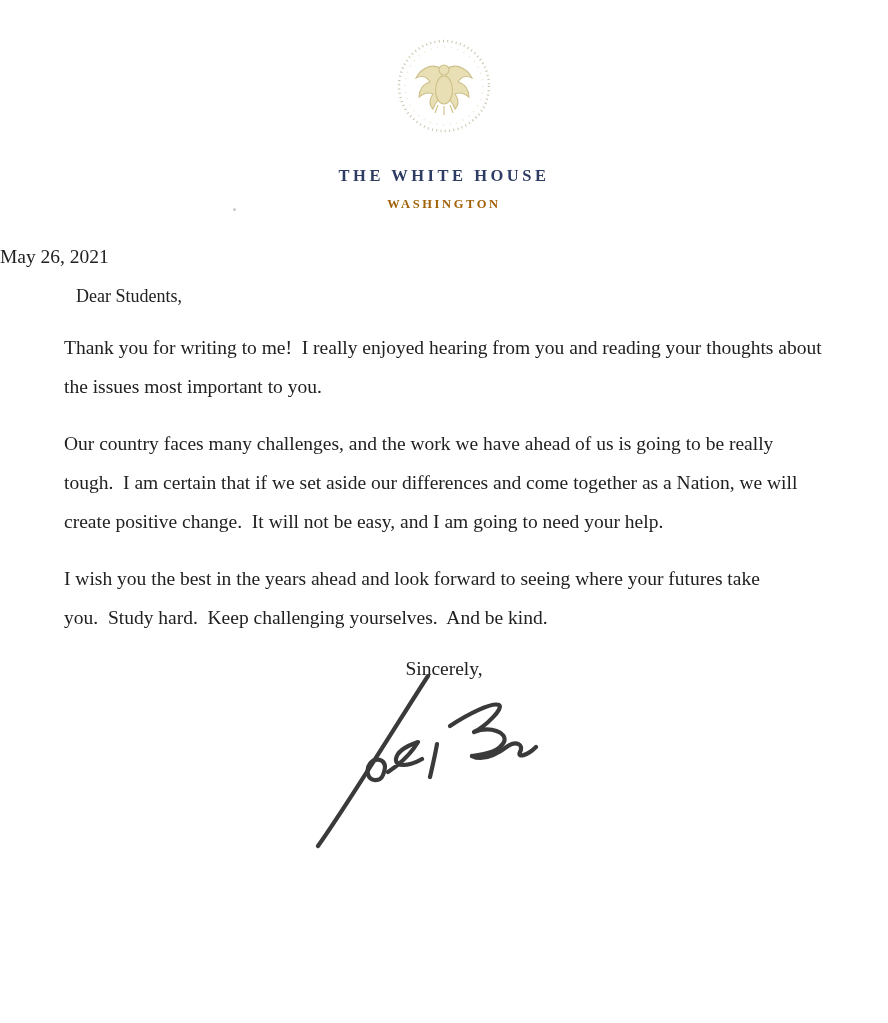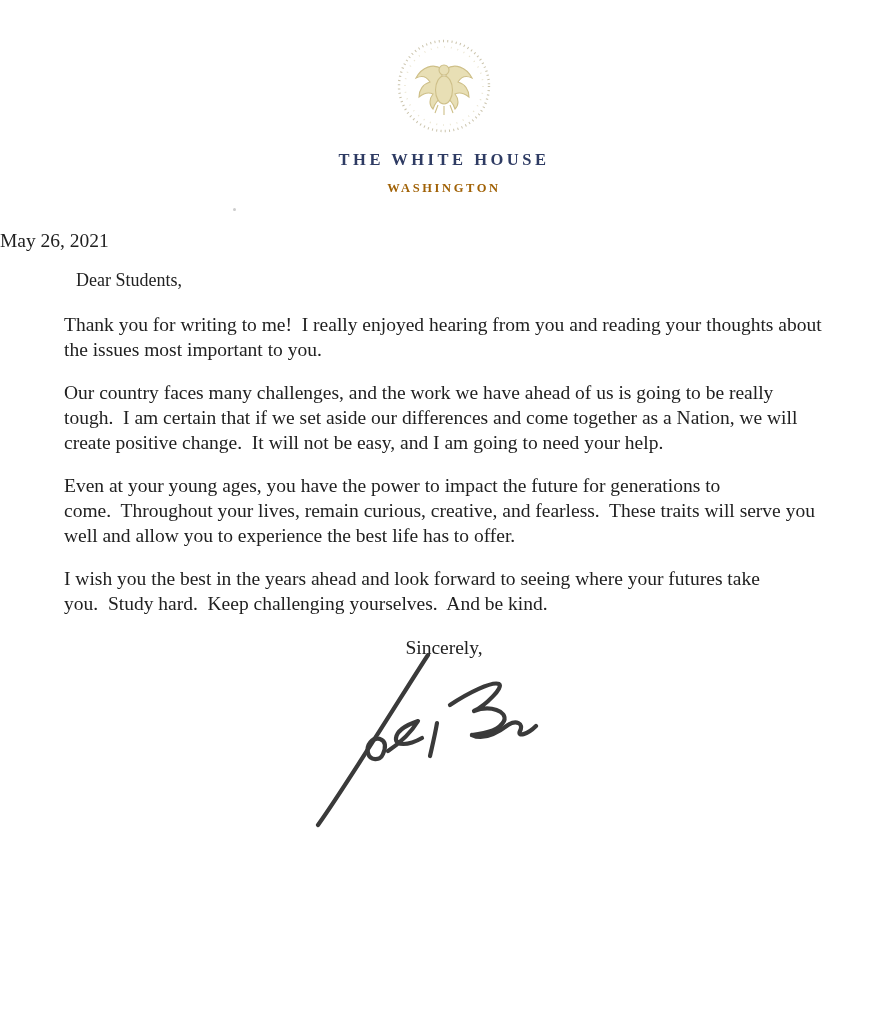--- a/index.html
+++ b/index.html
@@ -8,21 +8,21 @@
     width: 888px;
     height: 1023px;
     background: #ffffff;
     font-family: "Liberation Serif", serif;
     color: #212121;
     overflow: hidden;
   }
   .letterhead { text-align: center; }
   .seal { display: block; margin: 38px auto 0 auto; }
   .org {
-    margin-top: 16px;
+    margin-top: 32px;
     font-size: 16.5px;
     font-weight: 700;
     letter-spacing: 3.5px;
     color: #2e3b63;
   }
   .city {
     margin-top: 11px;
     font-size: 12.5px;
     font-weight: 700;
     letter-spacing: 2.6px;
@@ -41,21 +41,21 @@
     white-space: pre;
   }
   .salutation {
     margin: 13px 0 0 76px;
     font-size: 18px;
     line-height: 27px;
   }
   .para {
     margin: 18px 0 0 64px;
     font-size: 19.5px;
-    line-height: 25px;
+    line-height: 39px;
     white-space: pre;
   }
   .closing {
     margin-top: 18px;
     text-align: center;
     font-size: 19.5px;
     line-height: 27px;
   }
   .signature { display: block; margin: -8px 0 0 300px; }
   .artifact {
@@ -93,23 +93,20 @@
   <div class="date">May 26, 2021</div>
 
 
   <div class="salutation">Dear Students,</div>
 
   <p class="para">Thank you for writing to me!  I really enjoyed hearing from you and reading your thoughts about
 the issues most important to you.</p>
   <p class="para">Our country faces many challenges, and the work we have ahead of us is going to be really
 tough.  I am certain that if we set aside our differences and come together as a Nation, we will
 create positive change.  It will not be easy, and I am going to need your help.</p>
-  <p class="para">Even at your young ages, you have the power to impact the future for generations to
-come.  Throughout your lives, remain curious, creative, and fearless.  These traits will serve you
-well and allow you to experience the best life has to offer.</p>
   <p class="para">I wish you the best in the years ahead and look forward to seeing where your futures take
 you.  Study hard.  Keep challenging yourselves.  And be kind.</p>
 
   <div class="closing">Sincerely,</div>
 
   <svg class="signature" viewBox="0 0 260 175" width="260" height="175" aria-hidden="true">
     <g fill="none" stroke="#3a3a3a" stroke-width="4.2" stroke-linecap="round" stroke-linejoin="round">
       <path d="M128 2 C112 26 48 130 18 172"></path>
       <path d="M80 86 C72 84 66 92 68 100 C70 108 80 108 83 101 C86 94 86 88 80 86"></path>
       <path d="M88 98 C100 90 112 78 118 68 C109 71 97 77 96 85 C95 93 108 93 122 85"></path>

